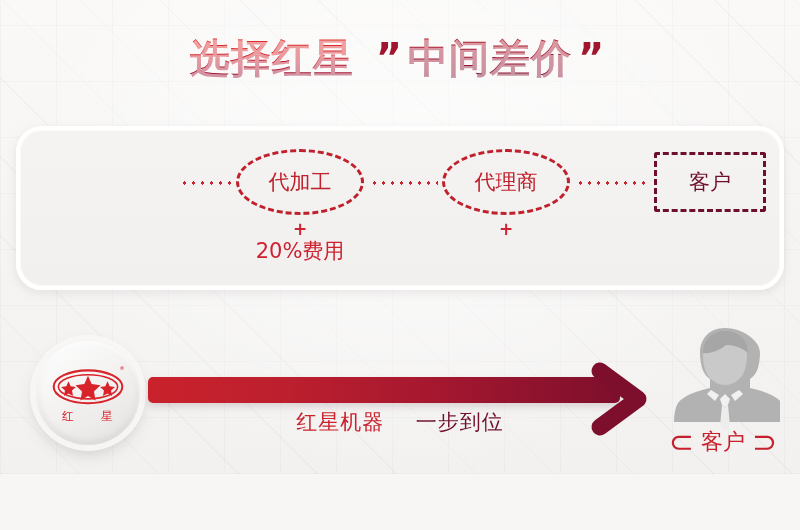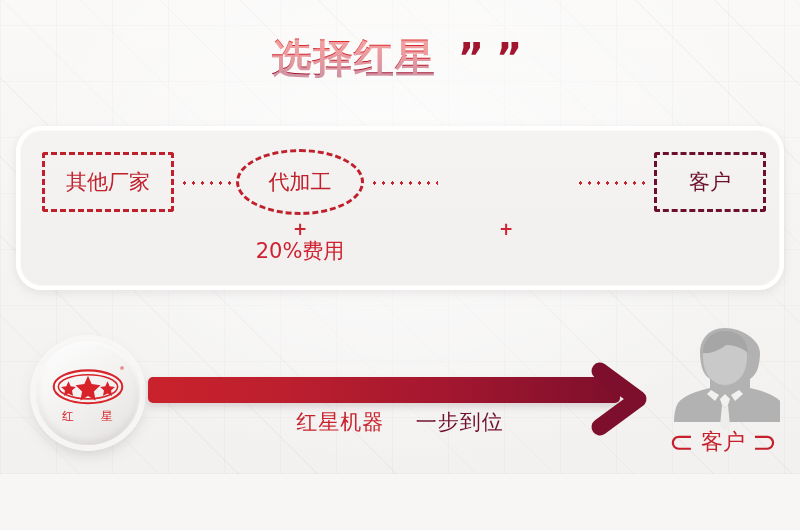--- a/index.html
+++ b/index.html
@@ -179,38 +179,39 @@
 
 <div id="stage">
 
   <div class="bg-texture"></div>
   <div class="bg-vignette"></div>
 
   <div class="headline">
     <span class="hl-a">选择红星</span>
     <span class="hl-gap"></span>
     <span class="quote">”</span>
+    <span class="hl-b">中间差价</span>
     <span class="quote">”</span>
   </div>
 
   <div class="card">
     <div class="chain">
 
-      <div class="node node-rect n1">
-        <span>其他厂家</span>
-      </div>
 
       <div class="dots d1"></div>
 
       <div class="node node-ellipse n2">
         <span>代加工</span>
       </div>
 
       <div class="dots d2"></div>
 
+      <div class="node node-ellipse n3">
+        <span>代理商</span>
+      </div>
 
       <div class="dots d3"></div>
 
       <div class="node node-rect node-dark n4">
         <span>客户</span>
       </div>
 
       <div class="fee f1">
         <span class="plus">+</span>
         <span class="amt">20%费用</span>

